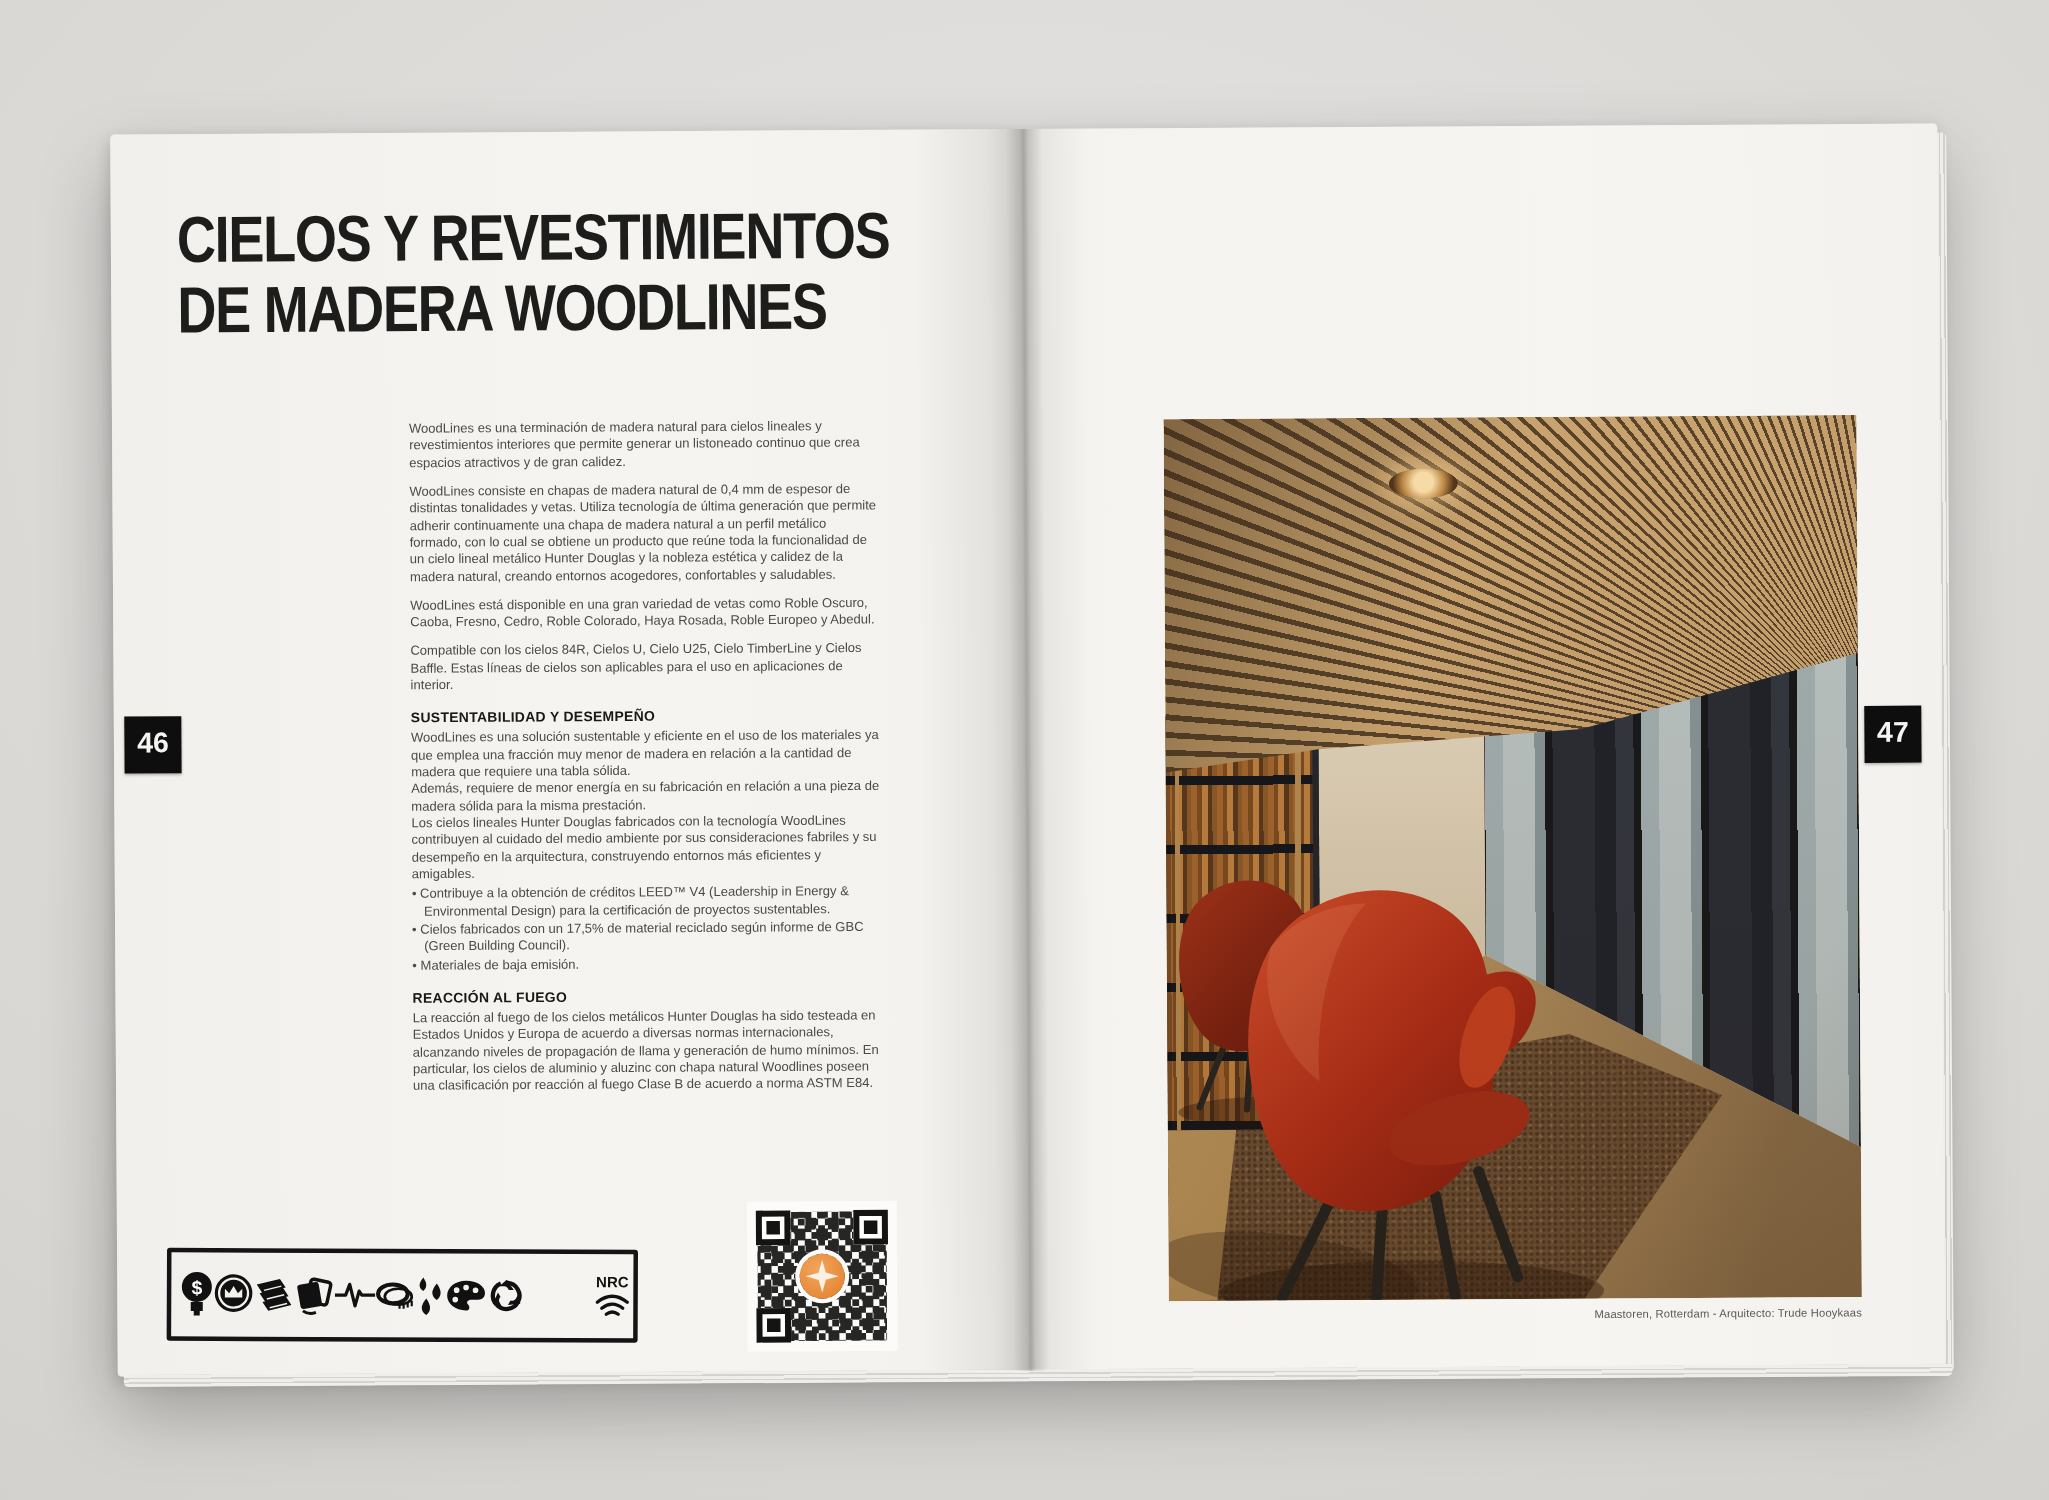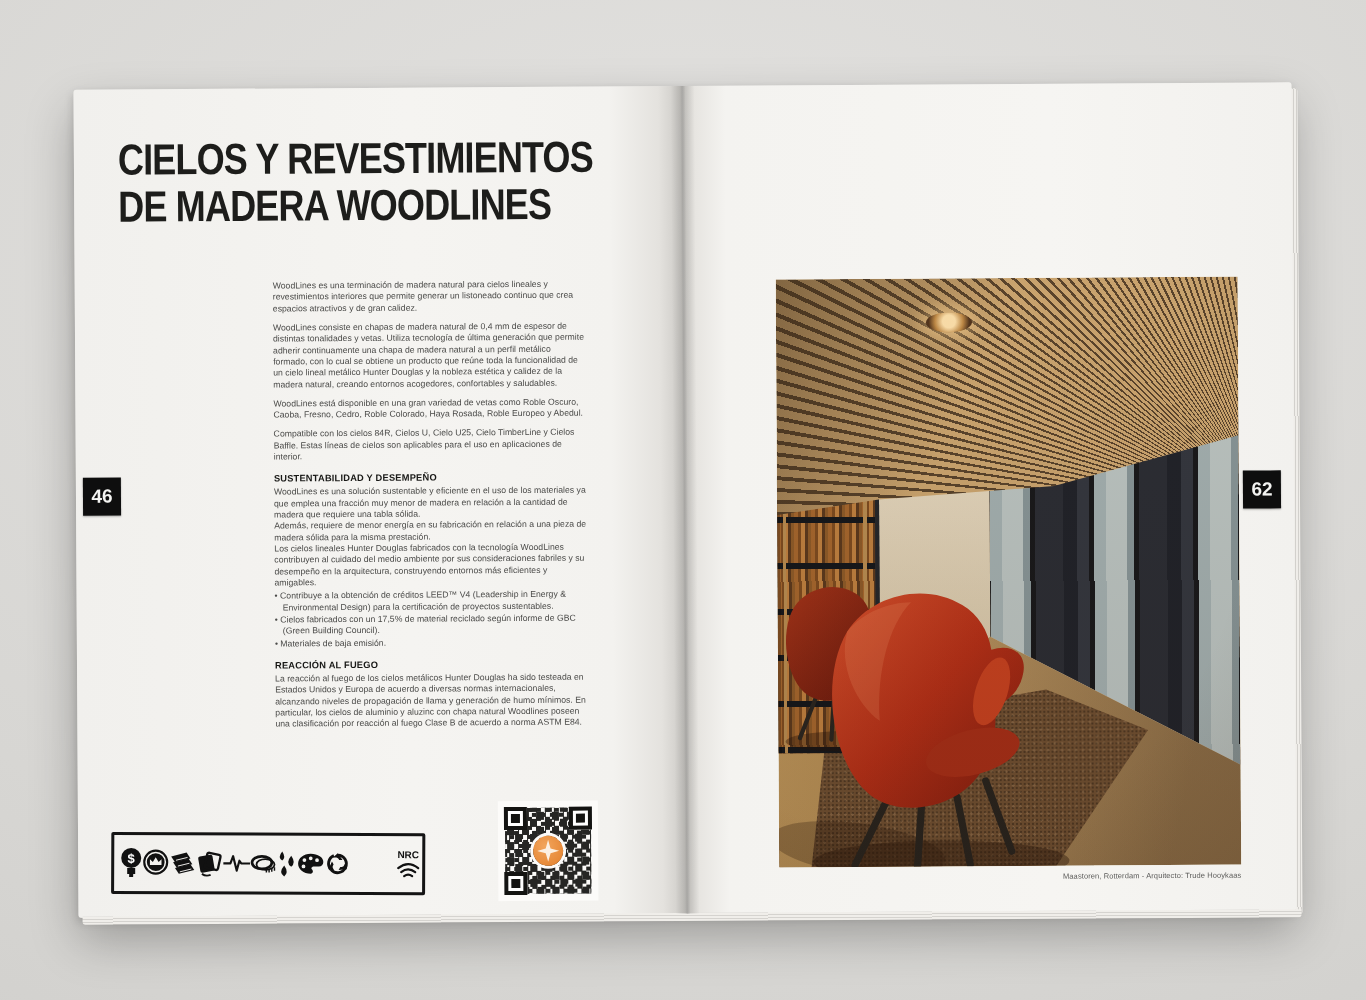--- a/index.html
+++ b/index.html
@@ -321,17 +321,17 @@
           <path d="M0,118 C-26,100 -34,44 -16,14 C0,-10 34,-16 56,-2 C66,4 72,14 74,26 C86,22 96,28 94,40 C92,52 84,58 76,62 C78,84 70,104 56,114 C40,126 16,128 0,118 Z" fill="url(#redA)"></path>
           <path d="M-16,14 C-6,2 10,-4 24,-4 C10,10 2,40 4,70 C-10,60 -22,36 -16,14 Z" fill="rgba(255,170,120,.18)"></path>
           <ellipse cx="62" cy="90" rx="30" ry="14" fill="#a62c16" transform="rotate(-14 62 90)"></ellipse>
           <ellipse cx="74" cy="52" rx="10" ry="22" fill="#c8401f" transform="rotate(18 74 52)"></ellipse>
         </g>
       </svg>
 
       <div class="ph ph-vig"></div>
     </div>
     <div class="caption">Maastoren, Rotterdam - Arquitecto: Trude Hooykaas</div>
-    <div class="pg-tab tab-right">62</div>
+    <div class="pg-tab tab-right">47</div>
   </div>
 
   <div class="spine-shadow"></div>
 </div>
 
 </body></html>

